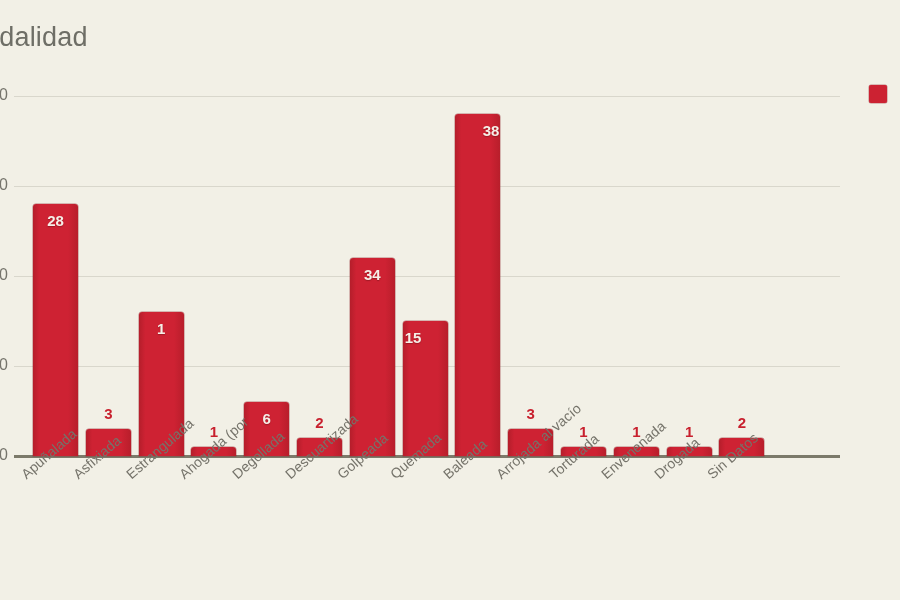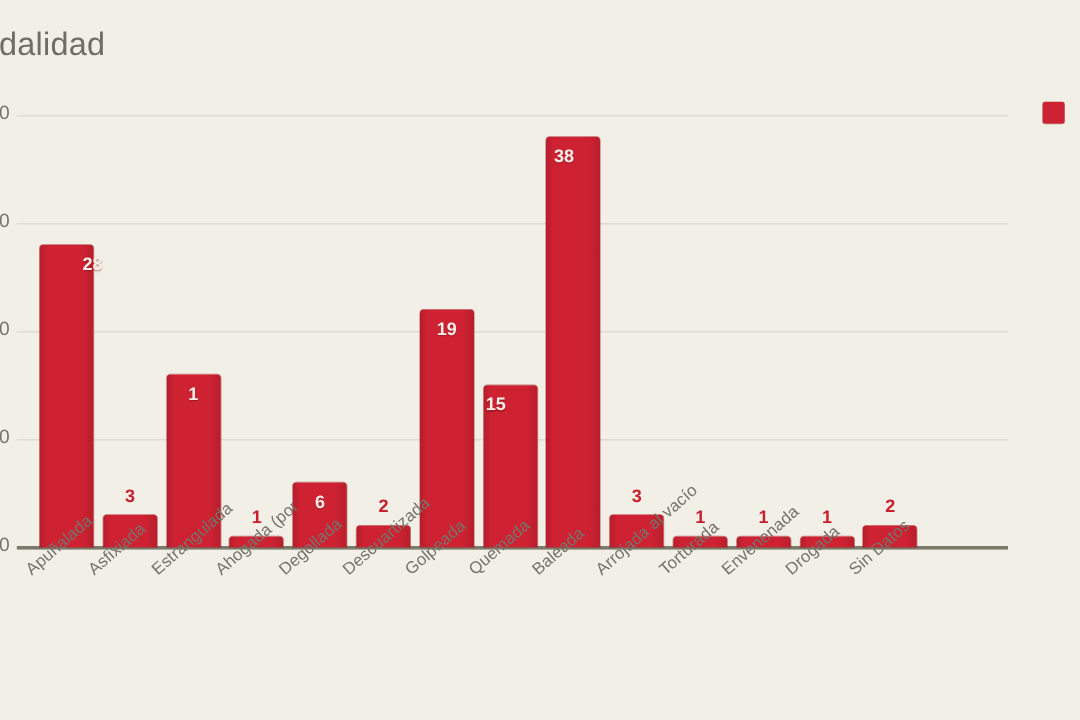--- a/index.html
+++ b/index.html
@@ -96,37 +96,37 @@
     <div id="yticks">
         <div class="ytick" style="top: 446px; left: -18px;">0</div>
         <div class="ytick" style="top: 356px; left: -18px;">0</div>
         <div class="ytick" style="top: 266px; left: -18px;">0</div>
         <div class="ytick" style="top: 176px; left: -18px;">0</div>
         <div class="ytick" style="top: 86px; left: -18px;">0</div>
       </div>
     <div class="axis-baseline"></div>
     <div id="bars">
         <div class="bar" title="Apuñalada: 28" style="left: 33px; top: 204px; width: 45px; height: 252px;"></div>
-        <div class="bar-label-in" style="left: 25.5px; width: 60px; top: 212px; text-align: right;">28</div>
+        <div class="bar-label-in" style="left: 25.5px; width: 60px; top: 212px;">28</div>
         <div class="bar" title="Asfixiada: 3" style="left: 85.8px; top: 429px; width: 45px; height: 27px;"></div>
         <div class="bar-label-out" style="left: 78.3px; width: 60px; top: 405px;">3</div>
         <div class="bar" title="Estrangulada: 16" style="left: 138.6px; top: 312px; width: 45px; height: 144px;"></div>
         <div class="bar-label-in" style="left: 131.1px; width: 60px; top: 320px;">1</div>
         <div class="bar" title="Ahogada (por: 1" style="left: 191.4px; top: 447px; width: 45px; height: 9px;"></div>
         <div class="bar-label-out" style="left: 183.9px; width: 60px; top: 423px;">1</div>
         <div class="bar" title="Degollada: 6" style="left: 244.2px; top: 402px; width: 45px; height: 54px;"></div>
         <div class="bar-label-in" style="left: 236.7px; width: 60px; top: 410px;">6</div>
         <div class="bar" title="Descuartizada: 2" style="left: 297px; top: 438px; width: 45px; height: 18px;"></div>
         <div class="bar-label-out" style="left: 289.5px; width: 60px; top: 414px;">2</div>
         <div class="bar" title="Golpeada: 22" style="left: 349.8px; top: 258px; width: 45px; height: 198px;"></div>
-        <div class="bar-label-in" style="left: 342.3px; width: 60px; top: 266px;">19</div>
+        <div class="bar-label-in" style="left: 342.3px; width: 60px; top: 266px;">34</div>
         <div class="bar" title="Quemada: 15" style="left: 402.6px; top: 321px; width: 45px; height: 135px;"></div>
         <div class="bar-label-in" style="left: 395.1px; width: 36px; top: 329px;">15</div>
         <div class="bar" title="Baleada: 38" style="left: 455.4px; top: 114px; width: 45px; height: 342px;"></div>
-        <div class="bar-label-in" style="left: 440px; width: 60px; top: 122px;">38</div>
+        <div class="bar-label-in" style="left: 461px; width: 60px; top: 122px;">38</div>
         <div class="bar" title="Arrojada al vacío: 3" style="left: 508.2px; top: 429px; width: 45px; height: 27px;"></div>
         <div class="bar-label-out" style="left: 500.7px; width: 60px; top: 405px;">3</div>
         <div class="bar" title="Torturada: 1" style="left: 561px; top: 447px; width: 45px; height: 9px;"></div>
         <div class="bar-label-out" style="left: 553.5px; width: 60px; top: 423px;">1</div>
         <div class="bar" title="Envenenada: 1" style="left: 613.8px; top: 447px; width: 45px; height: 9px;"></div>
         <div class="bar-label-out" style="left: 606.3px; width: 60px; top: 423px;">1</div>
         <div class="bar" title="Drogada: 1" style="left: 666.6px; top: 447px; width: 45px; height: 9px;"></div>
         <div class="bar-label-out" style="left: 659.1px; width: 60px; top: 423px;">1</div>
         <div class="bar" title="Sin Datos: 2" style="left: 719.4px; top: 438px; width: 45px; height: 18px;"></div>
         <div class="bar-label-out" style="left: 711.9px; width: 60px; top: 414px;">2</div>

